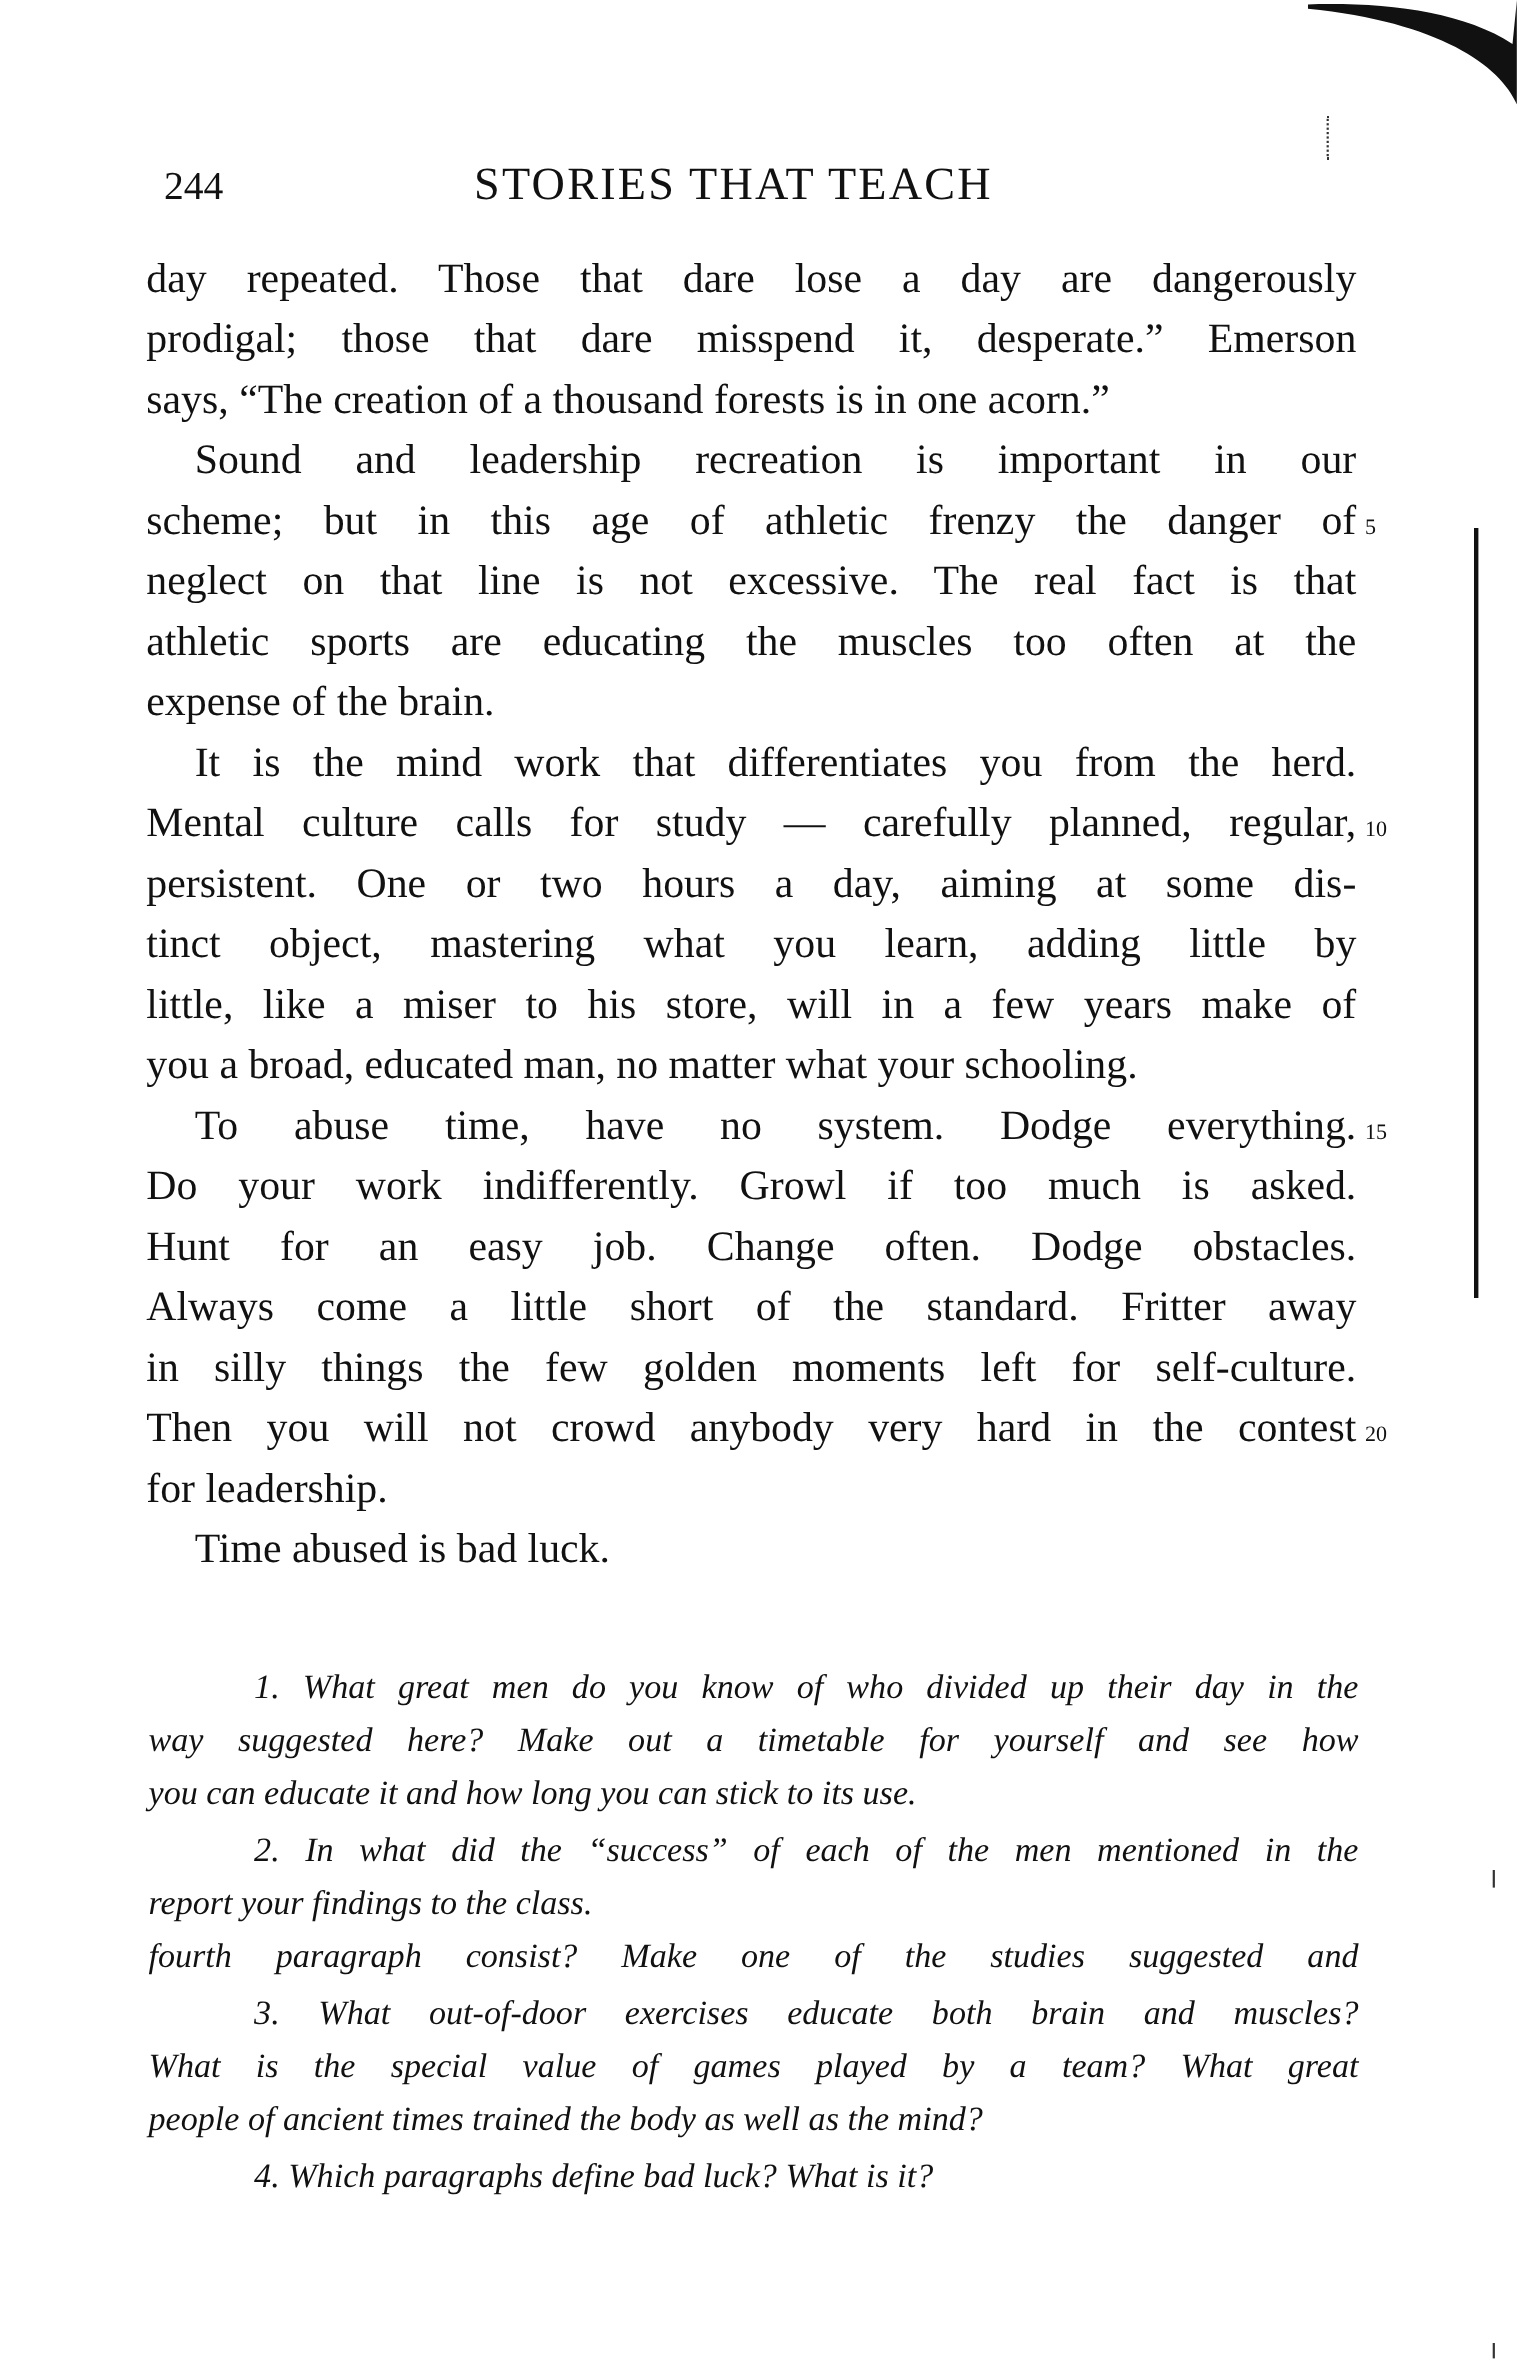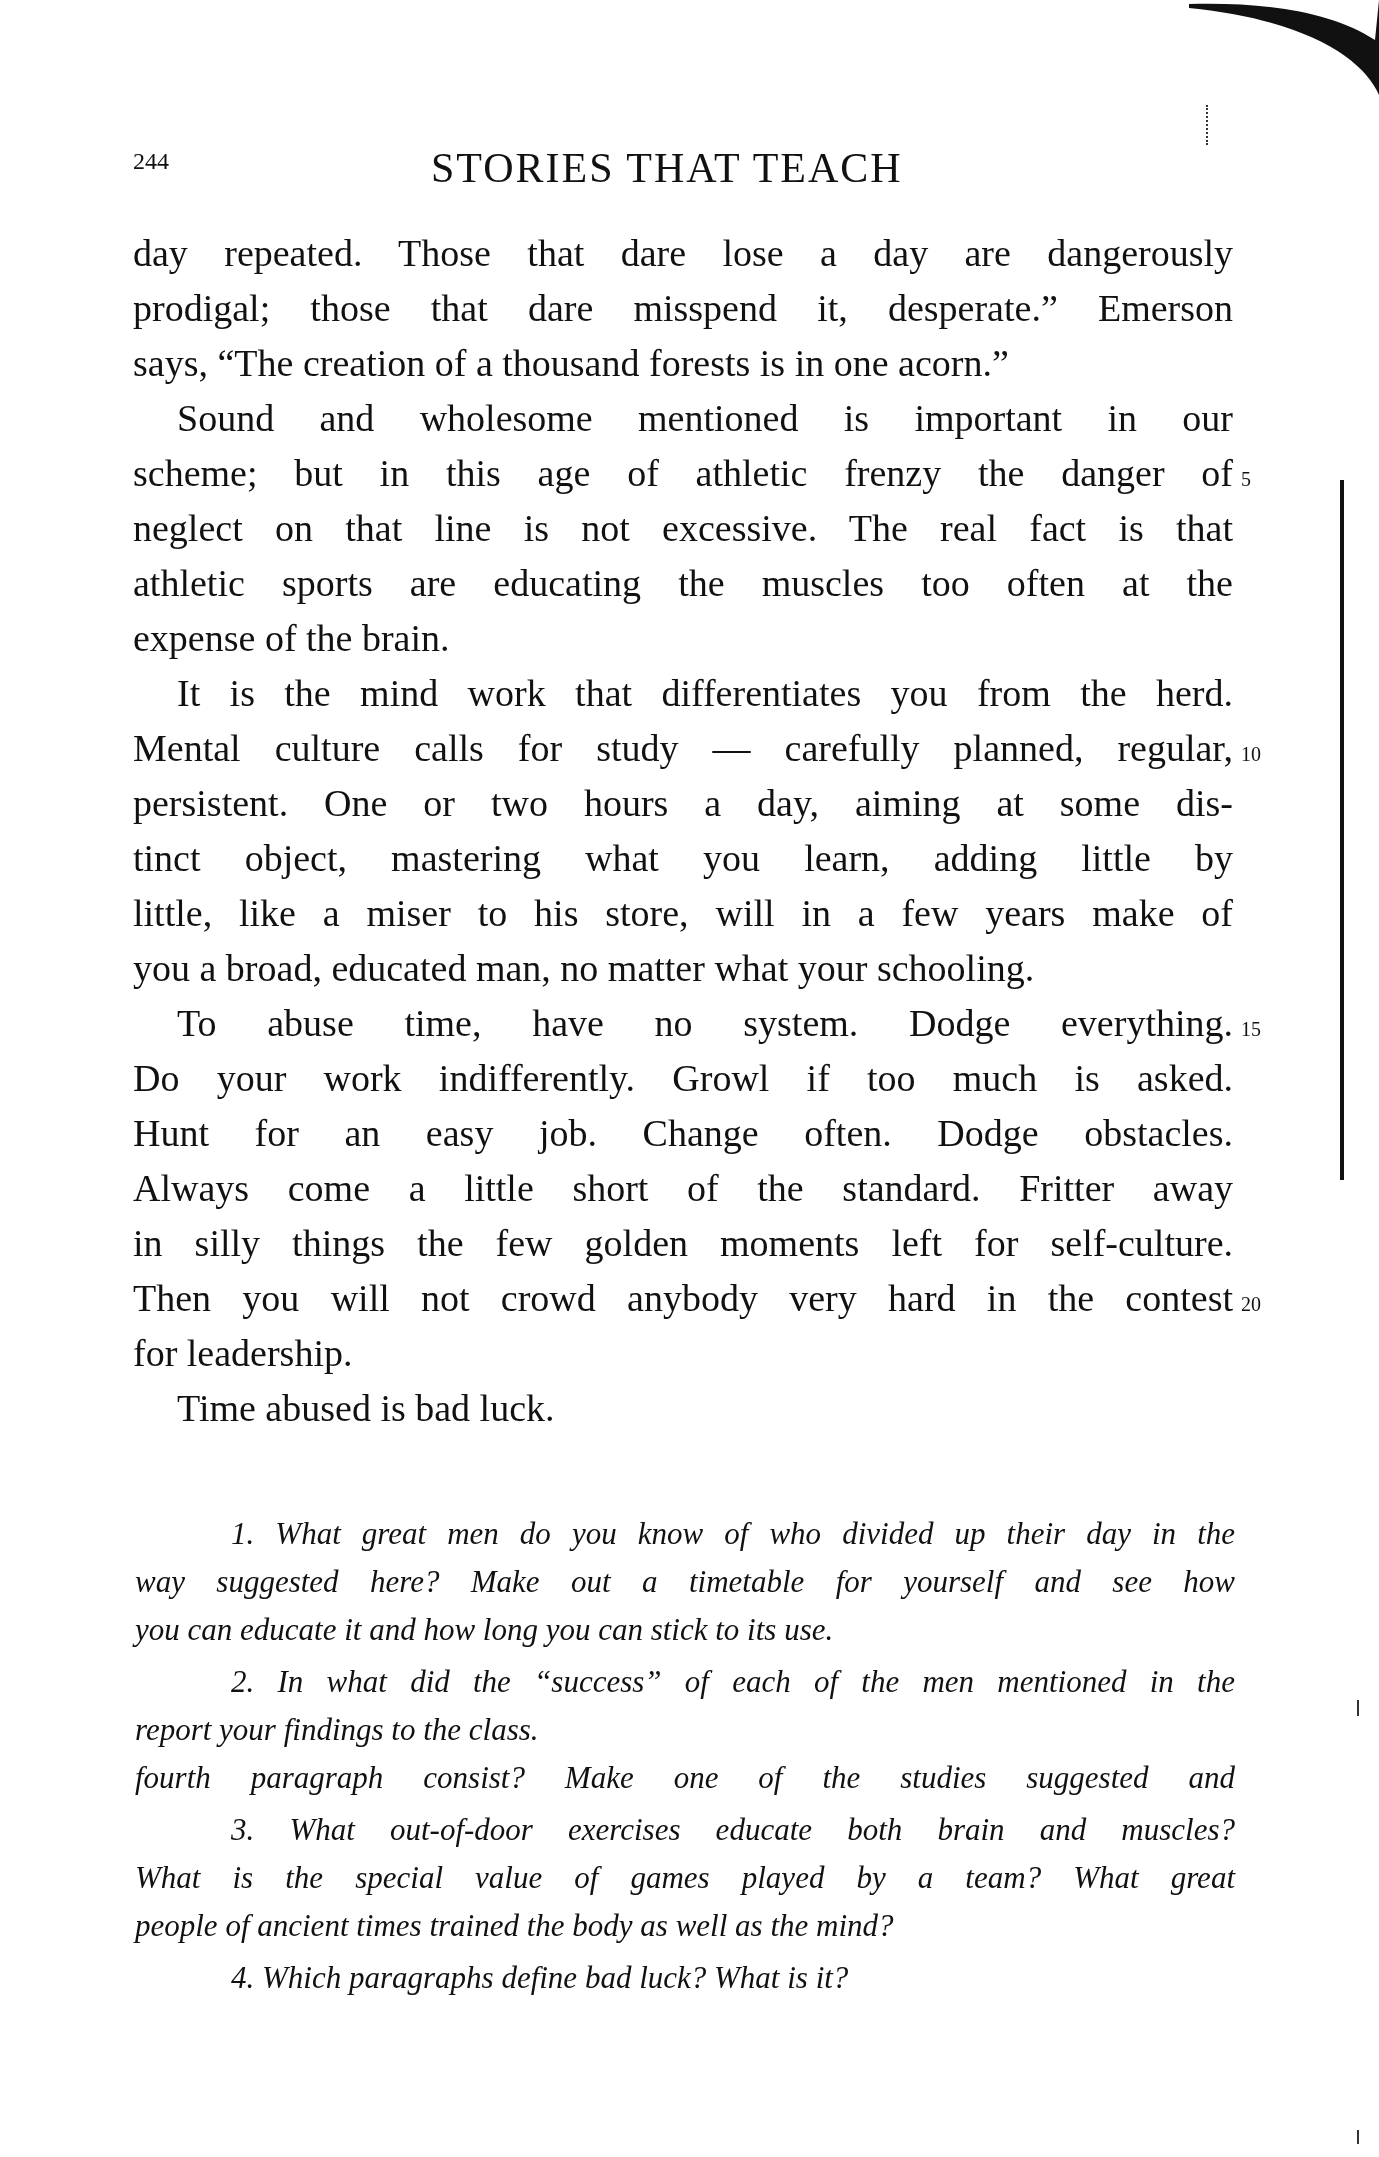--- a/index.html
+++ b/index.html
@@ -3,21 +3,21 @@
 <meta charset="utf-8">
 <style>
   html, body { margin: 0; padding: 0; background: #ffffff; }
   body { width: 1379px; height: 2157px; position: relative; overflow: hidden;
          font-family: "Liberation Serif", "DejaVu Serif", serif; color: #111; }
   .corner { position: absolute; right: 30px; top: 0; width: 0; height: 0; }
   .corner svg { position: absolute; right: -30px; top: 0; }
   .tick-mark { position: absolute; left: 1206px; top: 105px; width: 2px; height: 40px;
                border-left: 2px dotted #333; }
   .header { position: absolute; top: 138px; left: 133px; width: 1120px; height: 60px; }
-  .page-num { position: absolute; left: 0; top: 10px; font-size: 24px; }
+  .page-num { position: absolute; left: 16px; top: 10px; font-size: 36px; }
   .running-title { position: absolute; left: 298px; top: 6px; font-size: 42px; letter-spacing: 2px; }
   .body { position: absolute; left: 133px; top: 226px; width: 1100px; }
   .line { height: 55px; line-height: 55px; font-size: 38px; white-space: nowrap; position: relative;
           text-align: justify; text-align-last: justify; width: 1100px; }
   .line.last { text-align-last: left; }
   .line.indent { padding-left: 44px; width: 1056px; }
   .ln { position: absolute; left: 1108px; top: 6px; font-size: 20px; text-align-last: left; }
   .margin-bar { position: absolute; left: 1340px; top: 480px; width: 4px; height: 700px; background: #111; }
   .margin-bar2 { position: absolute; left: 1357px; top: 1700px; width: 2px; height: 16px; background: #333; }
   .margin-bar3 { position: absolute; left: 1357px; top: 2130px; width: 2px; height: 14px; background: #333; }
@@ -40,21 +40,21 @@
 
 <div class="header">
   <span class="page-num">244</span>
   <span class="running-title">STORIES THAT TEACH</span>
 </div>
 
 <div class="body" id="body-text">
     <div class="line"><span>day repeated.  Those that dare lose a day are dangerously</span></div>
     <div class="line"><span>prodigal; those that dare misspend it, desperate.”  Emerson</span></div>
     <div class="line last"><span>says, “The creation of a thousand forests is in one acorn.”</span></div>
-    <div class="line indent"><span>Sound and wholesome mentioned is important in our</span></div>
+    <div class="line indent"><span>Sound and leadership recreation is important in our</span></div>
     <div class="line"><span>scheme; but in this age of athletic frenzy the danger of</span><span class="ln">5</span></div>
     <div class="line"><span>neglect on that line is not excessive.  The real fact is that</span></div>
     <div class="line"><span>athletic sports are educating the muscles too often at the</span></div>
     <div class="line last"><span>expense of the brain.</span></div>
     <div class="line indent"><span>It is the mind work that differentiates you from the herd.</span></div>
     <div class="line"><span>Mental culture calls for study — carefully planned, regular,</span><span class="ln">10</span></div>
     <div class="line"><span>persistent.  One or two hours a day, aiming at some dis-</span></div>
     <div class="line"><span>tinct object, mastering what you learn, adding little by</span></div>
     <div class="line"><span>little, like a miser to his store, will in a few years make of</span></div>
     <div class="line last"><span>you a broad, educated man, no matter what your schooling.</span></div>

